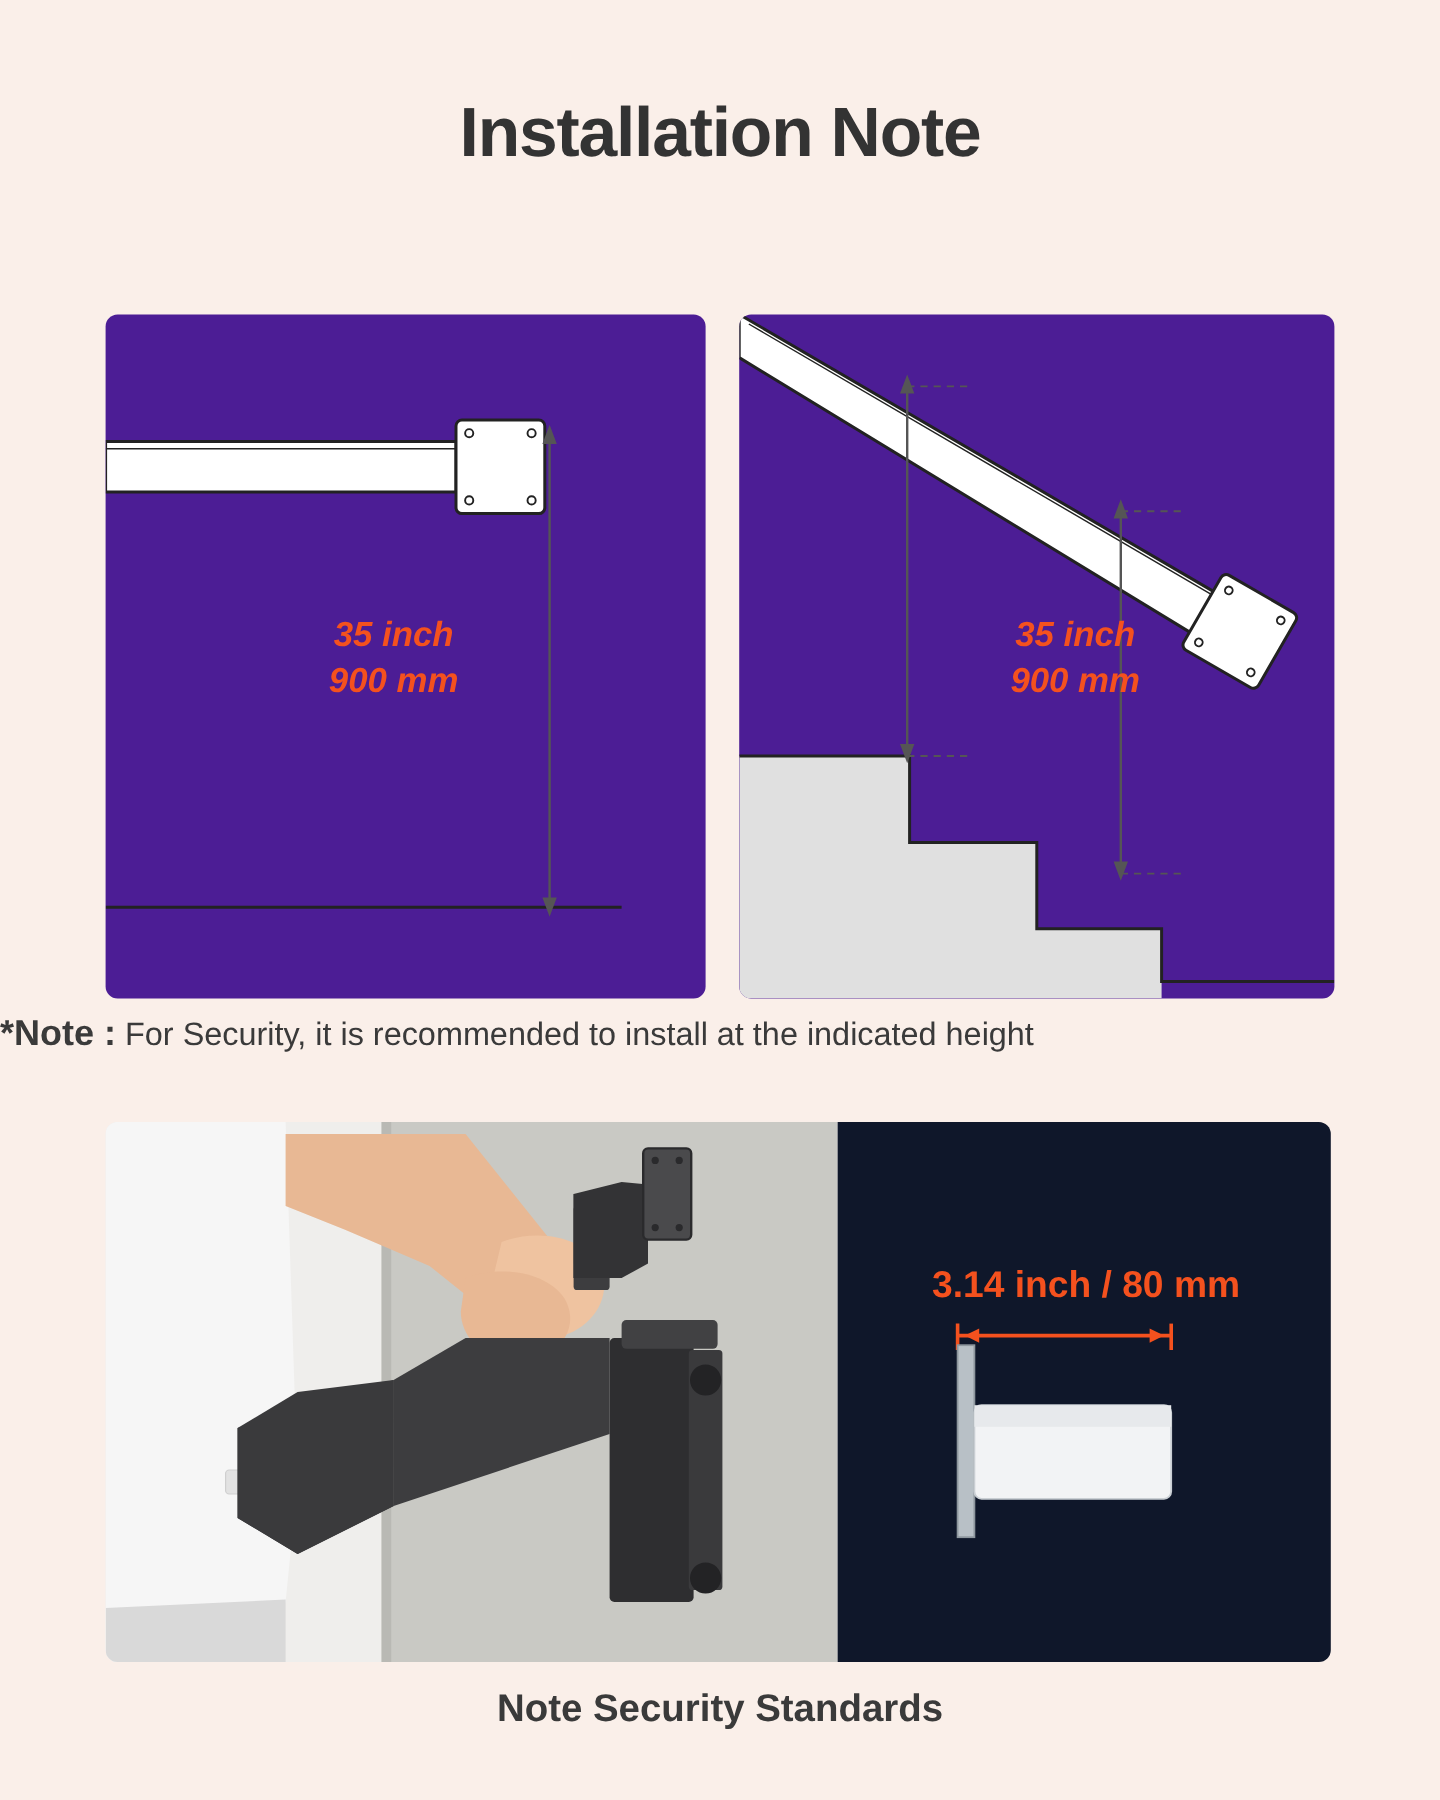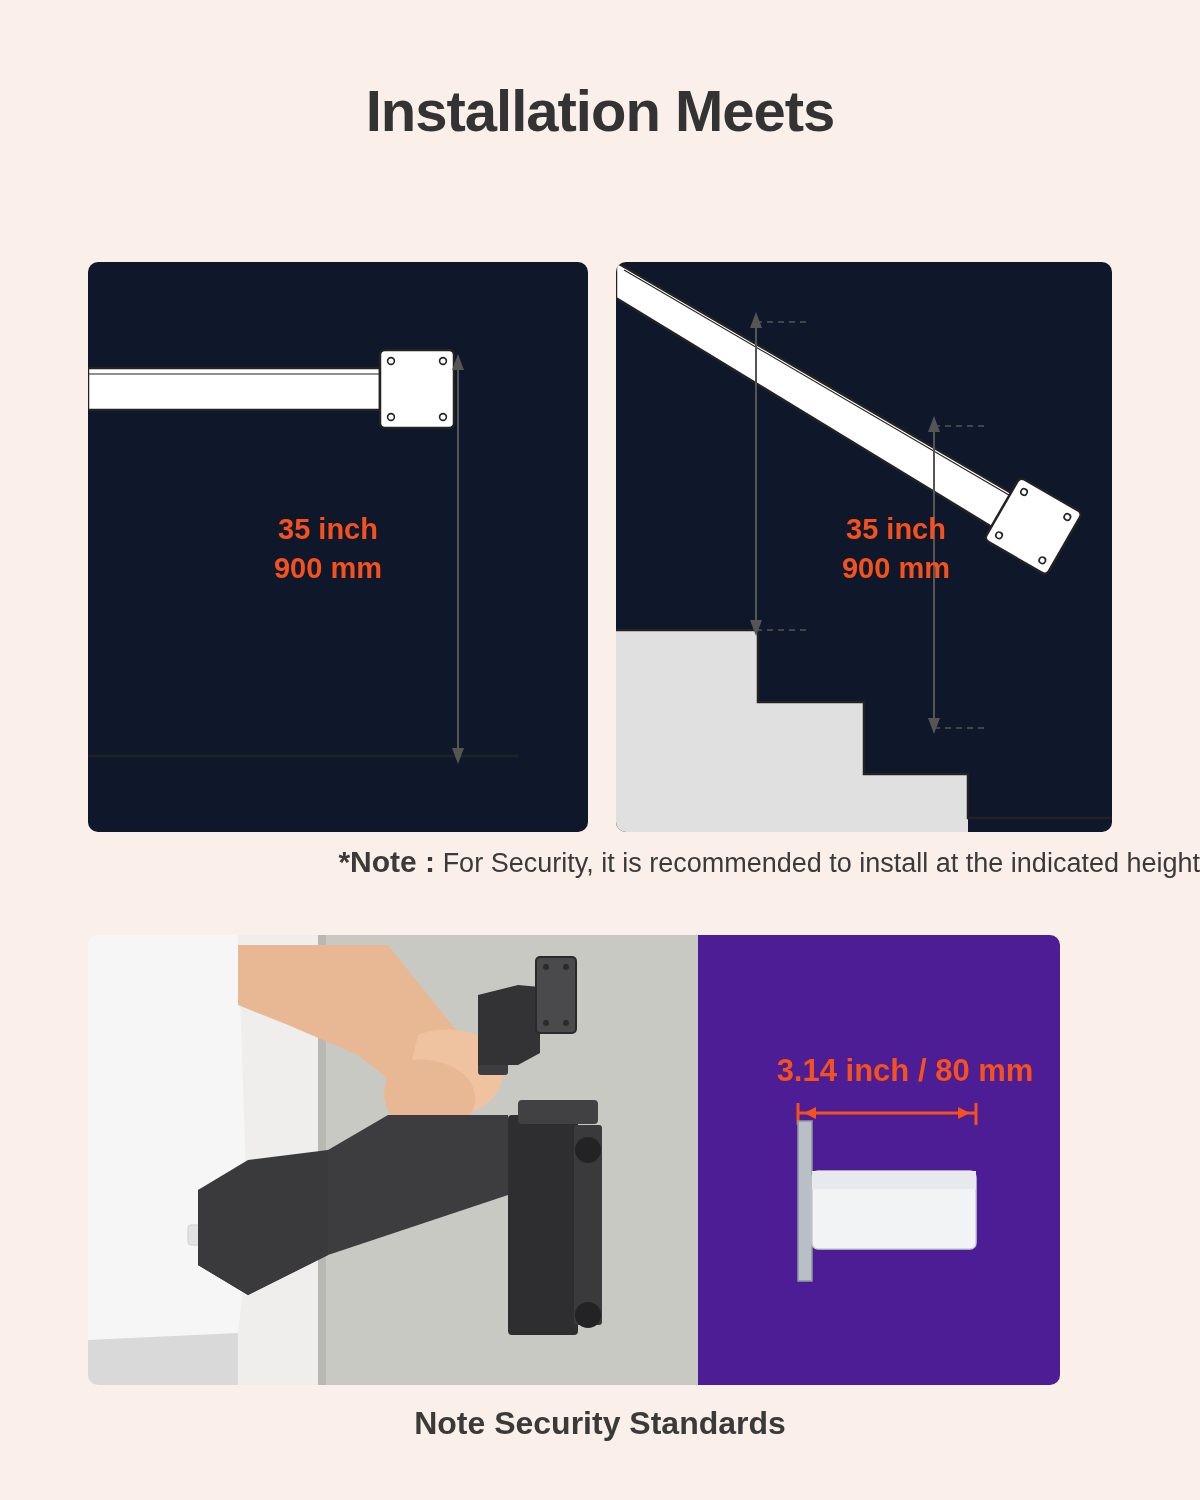--- a/index.html
+++ b/index.html
@@ -27,23 +27,24 @@
   
   .top-row {
     position: absolute;
     top: 262px;
     left: 88px;
     width: 1024px;
     height: 570px;
   }
   .card {
     position: absolute;
-    background: #0f172a;
+    background: #4c1d95;
     border-radius: 10px;
     overflow: hidden;
+    font-style: italic;
   }
   .card-left {
     left: 0;
     top: 0;
     width: 500px;
     height: 570px;
   }
   .card-right {
     left: 528px;
     top: 0;
@@ -69,21 +70,21 @@
     top: 248px;
     width: 240px;
   }
 
   
   .note-line {
     position: absolute;
     top: 845px;
     left: 0;
     width: 1200px;
-    text-align: right;
+    text-align: left;
     color: #3a3a3a;
     font-size: 27px;
     white-space: nowrap;
   }
   .note-line .note-strong {
     font-weight: bold;
     font-size: 30px;
   }
 
   
@@ -101,23 +102,23 @@
     width: 610px;
     height: 450px;
     border-radius: 10px 0 0 10px;
     overflow: hidden;
     background: #efefef;
   }
   .spec-card {
     position: absolute;
     left: 610px;
     top: 0;
-    width: 362px;
+    width: 411px;
     height: 450px;
-    background: #4c1d95;
+    background: #0f172a;
     border-radius: 0 10px 10px 0;
     overflow: hidden;
   }
   .spec-label {
     position: absolute;
     top: 118px;
     left: 0;
     width: 414px;
     text-align: center;
     color: #f4511e;
@@ -133,21 +134,21 @@
     text-align: center;
     font-size: 32px;
     font-weight: bold;
     color: #3a3a3a;
   }
   svg { display: block; }
 </style>
 </head>
 <body>
 
-<div class="page-title">Installation Meets</div>
+<div class="page-title">Installation Note</div>
 
 <div class="top-row">
 
   <div class="card card-left">
     <svg width="500" height="570" viewBox="0 0 500 570">
 
       <path d="M0 106 L292 106 L292 148 L0 148 Z" fill="#ffffff" stroke="#222222" stroke-width="2.5"></path>
       <line x1="0" y1="112" x2="292" y2="112" stroke="#222222" stroke-width="1.2"></line>
 
       <rect x="292" y="88" width="74" height="78" rx="5" fill="#ffffff" stroke="#222222" stroke-width="2.5"></rect>

